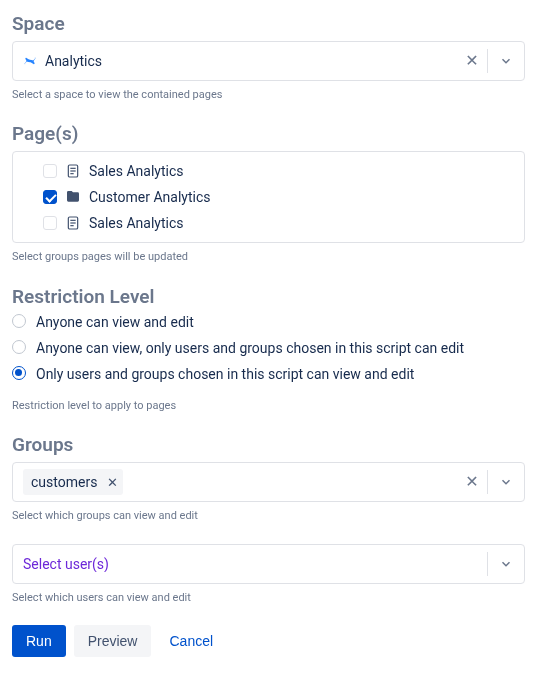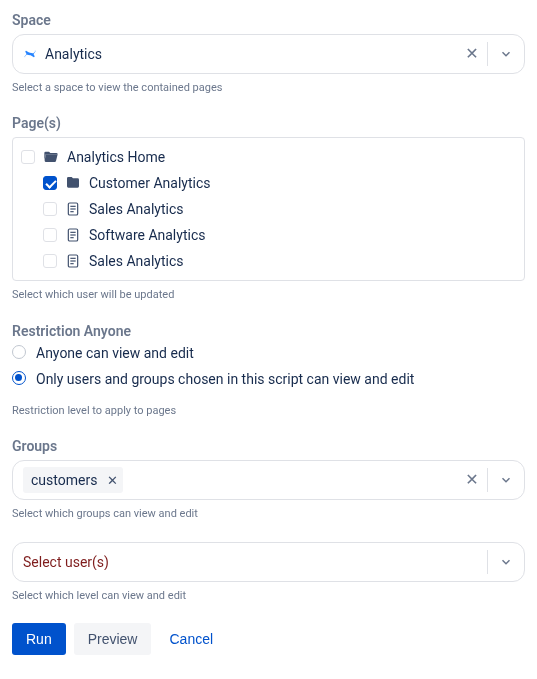--- a/index.html
+++ b/index.html
@@ -7,48 +7,48 @@
     margin: 0;
     padding: 12px;
     font-family: -apple-system, BlinkMacSystemFont, "Segoe UI", Roboto, Helvetica, Arial, sans-serif;
     font-size: 14px;
     color: #172b4d;
     width: 537px;
     background: #fff;
   }
   .section { margin-bottom: 20px; }
   .label {
-    font-size: 14px;
+    font-size: 19px;
     font-weight: 600;
     color: #6b778c;
     margin-bottom: 6px;
   }
   .helper {
     font-size: 11px;
     color: #6b778c;
     margin-top: 6px;
     line-height: 1.4;
   }
   .select-wrap {
     display: flex;
     align-items: center;
     border: 1px solid #dfe1e6;
-    border-radius: 12px;
+    border-radius: 4px;
     height: 40px;
     padding: 0 0 0 10px;
     background: #fff;
   }
   .select-wrap .value-area {
     flex: 1;
     display: flex;
     align-items: center;
     min-width: 0;
     overflow: hidden;
   }
-  .select-wrap .placeholder { color: #7f1d1d; }
+  .select-wrap .placeholder { color: #6d28d9; }
   .select-wrap .app-icon {
     color: #2684ff;
     margin-right: 8px;
     display: inline-flex;
   }
   .select-wrap .app-icon svg { width: 14px; height: 14px; }
   .clear-btn {
     width: 30px;
     display: flex;
     align-items: center;
@@ -210,31 +210,33 @@
           <polyline points="6 9 12 15 18 9"></polyline>
         </svg>
     </div>
   </div>
   <div class="helper">Select a space to view the contained pages</div>
 </div>
 
 <div class="section">
   <div class="label">Page(s)</div>
   <div class="tree-box">
-    <div class="tree-row">
-      <input type="checkbox" class="cb" style="">
-      <span class="node-icon">
-        <svg viewBox="0 0 24 24" fill="currentColor">
-            <path d="M2 6a2 2 0 0 1 2-2h5l2 2h9a2 2 0 0 1 2 2H4L2 18V6z"></path>
-            <path d="M4 8h18l-2.5 10a2 2 0 0 1-2 1.5H4.5A2 2 0 0 1 2.5 18L4 8z"></path>
-          </svg>
-      </span>
-      <span>Analytics Home</span>
-    </div>
     <div id="pages-children">
+        <div class="tree-row depth-1">
+          <input type="checkbox" class="cb" style="">
+          <span class="node-icon">
+            <svg viewBox="0 0 24 24" fill="none" stroke="currentColor" stroke-width="1.8">
+              <rect x="5" y="3" width="14" height="18" rx="2"></rect>
+              <line x1="8" y1="8" x2="16" y2="8"></line>
+              <line x1="8" y1="12" x2="16" y2="12"></line>
+              <line x1="8" y1="16" x2="13" y2="16"></line>
+            </svg>
+          </span>
+          <span>Sales Analytics</span>
+        </div>
         <div class="tree-row depth-1">
           <input type="checkbox" class="cb" checked="" style="">
           <span class="node-icon">
             <svg viewBox="0 0 24 24" fill="currentColor">
               <path d="M3 5a2 2 0 0 1 2-2h5l2 2h7a2 2 0 0 1 2 2v10a2 2 0 0 1-2 2H5a2 2 0 0 1-2-2V5z"></path>
             </svg>
           </span>
           <span>Customer Analytics</span>
         </div>
         <div class="tree-row depth-1">
@@ -242,55 +244,35 @@
           <span class="node-icon">
             <svg viewBox="0 0 24 24" fill="none" stroke="currentColor" stroke-width="1.8">
               <rect x="5" y="3" width="14" height="18" rx="2"></rect>
               <line x1="8" y1="8" x2="16" y2="8"></line>
               <line x1="8" y1="12" x2="16" y2="12"></line>
               <line x1="8" y1="16" x2="13" y2="16"></line>
             </svg>
           </span>
           <span>Sales Analytics</span>
         </div>
-        <div class="tree-row depth-1">
-          <input type="checkbox" class="cb" style="">
-          <span class="node-icon">
-            <svg viewBox="0 0 24 24" fill="none" stroke="currentColor" stroke-width="1.8">
-              <rect x="5" y="3" width="14" height="18" rx="2"></rect>
-              <line x1="8" y1="8" x2="16" y2="8"></line>
-              <line x1="8" y1="12" x2="16" y2="12"></line>
-              <line x1="8" y1="16" x2="13" y2="16"></line>
-            </svg>
-          </span>
-          <span>Software Analytics</span>
-        </div>
-        <div class="tree-row depth-1">
-          <input type="checkbox" class="cb" style="">
-          <span class="node-icon">
-            <svg viewBox="0 0 24 24" fill="none" stroke="currentColor" stroke-width="1.8">
-              <rect x="5" y="3" width="14" height="18" rx="2"></rect>
-              <line x1="8" y1="8" x2="16" y2="8"></line>
-              <line x1="8" y1="12" x2="16" y2="12"></line>
-              <line x1="8" y1="16" x2="13" y2="16"></line>
-            </svg>
-          </span>
-          <span>Sales Analytics</span>
-        </div>
       </div>
   </div>
-  <div class="helper">Select which user will be updated</div>
-</div>
-
-<div class="section">
-  <div class="label">Restriction Anyone</div>
+  <div class="helper">Select groups pages will be updated</div>
+</div>
+
+<div class="section">
+  <div class="label">Restriction Level</div>
   <div id="restriction-options">
       <div class="radio-row">
         <input type="radio" name="restriction" class="ro" style="">
         <span>Anyone can view and edit</span>
+      </div>
+      <div class="radio-row">
+        <input type="radio" name="restriction" class="ro" style="">
+        <span>Anyone can view, only users and groups chosen in this script can edit</span>
       </div>
       <div class="radio-row">
         <input type="radio" name="restriction" class="ro" checked="" style="">
         <span>Only users and groups chosen in this script can view and edit</span>
       </div>
     </div>
   <div class="helper">Restriction level to apply to pages</div>
 </div>
 
 <div class="section">
@@ -318,20 +300,20 @@
     <div class="value-area">
       <span class="placeholder">Select user(s)</span>
     </div>
     <div class="divider"></div>
     <div class="chevron-btn">
       <svg viewBox="0 0 24 24" fill="none" stroke="currentColor" stroke-width="2.5">
           <polyline points="6 9 12 15 18 9"></polyline>
         </svg>
     </div>
   </div>
-  <div class="helper">Select which level can view and edit</div>
+  <div class="helper">Select which users can view and edit</div>
 </div>
 
 <div class="button-bar">
   <button class="btn btn-primary">Run</button>
   <button class="btn btn-secondary">Preview</button>
   <button class="btn btn-link">Cancel</button>
 </div>
 
 </body></html>

